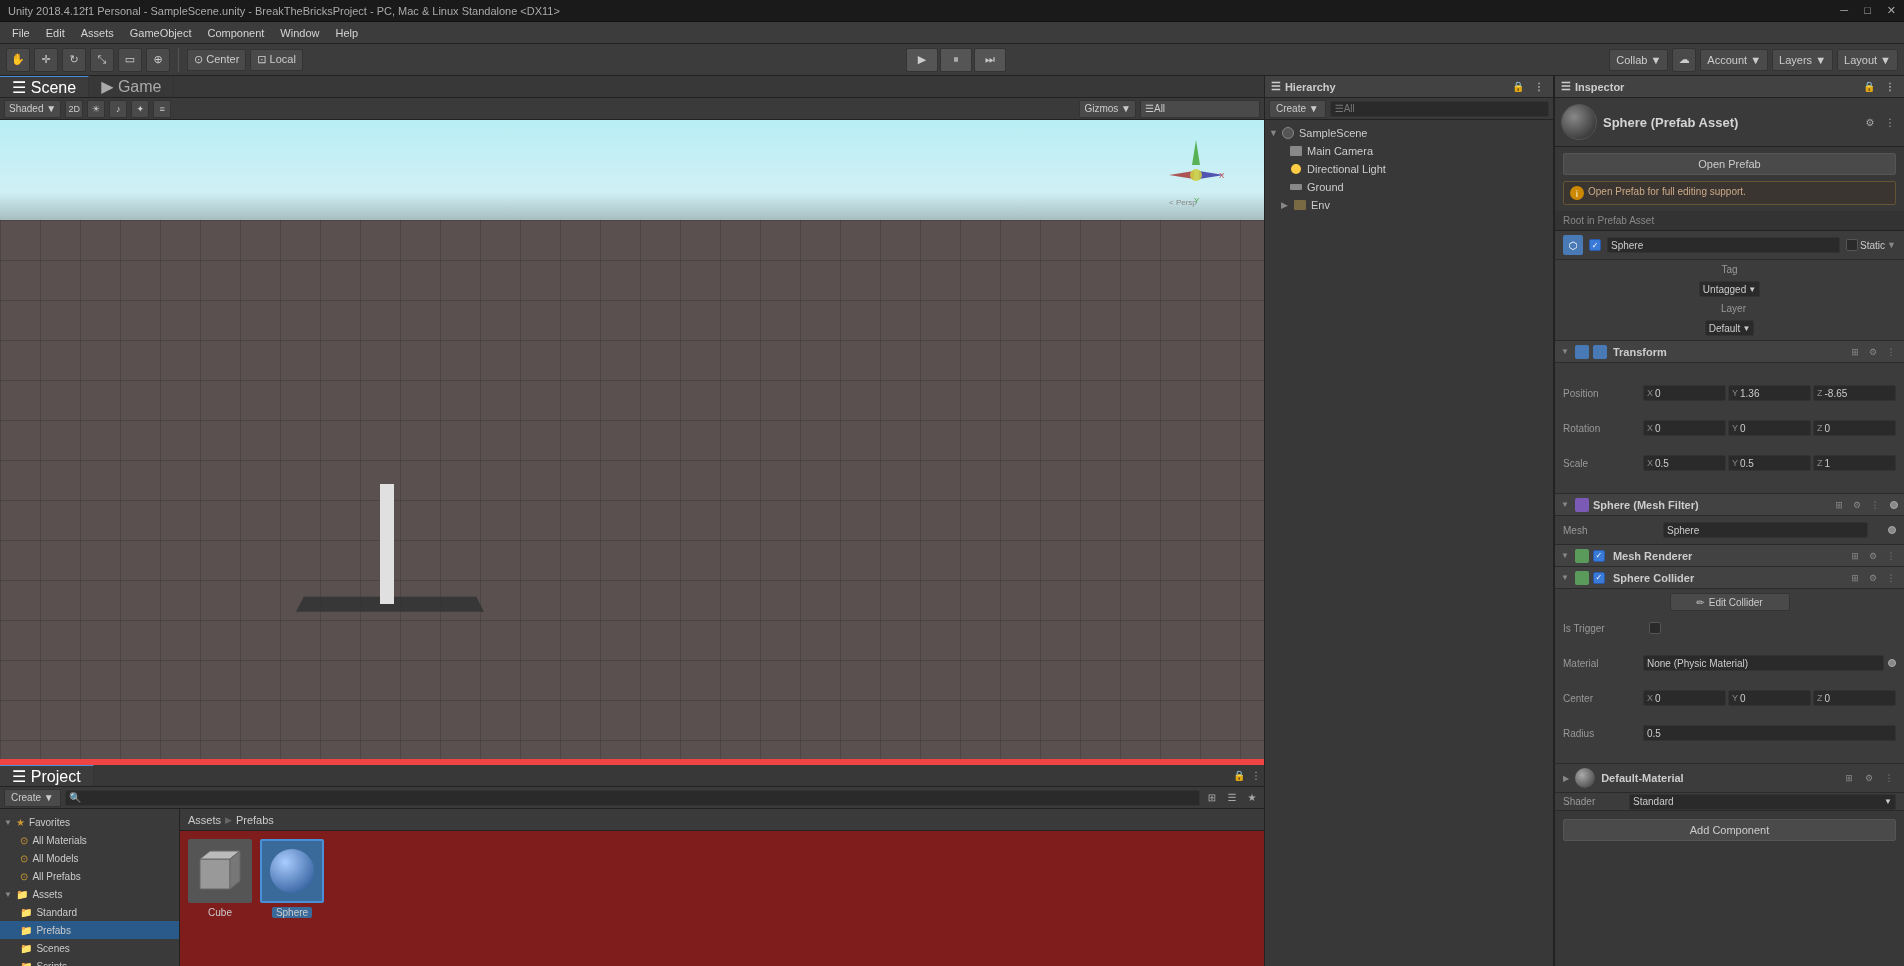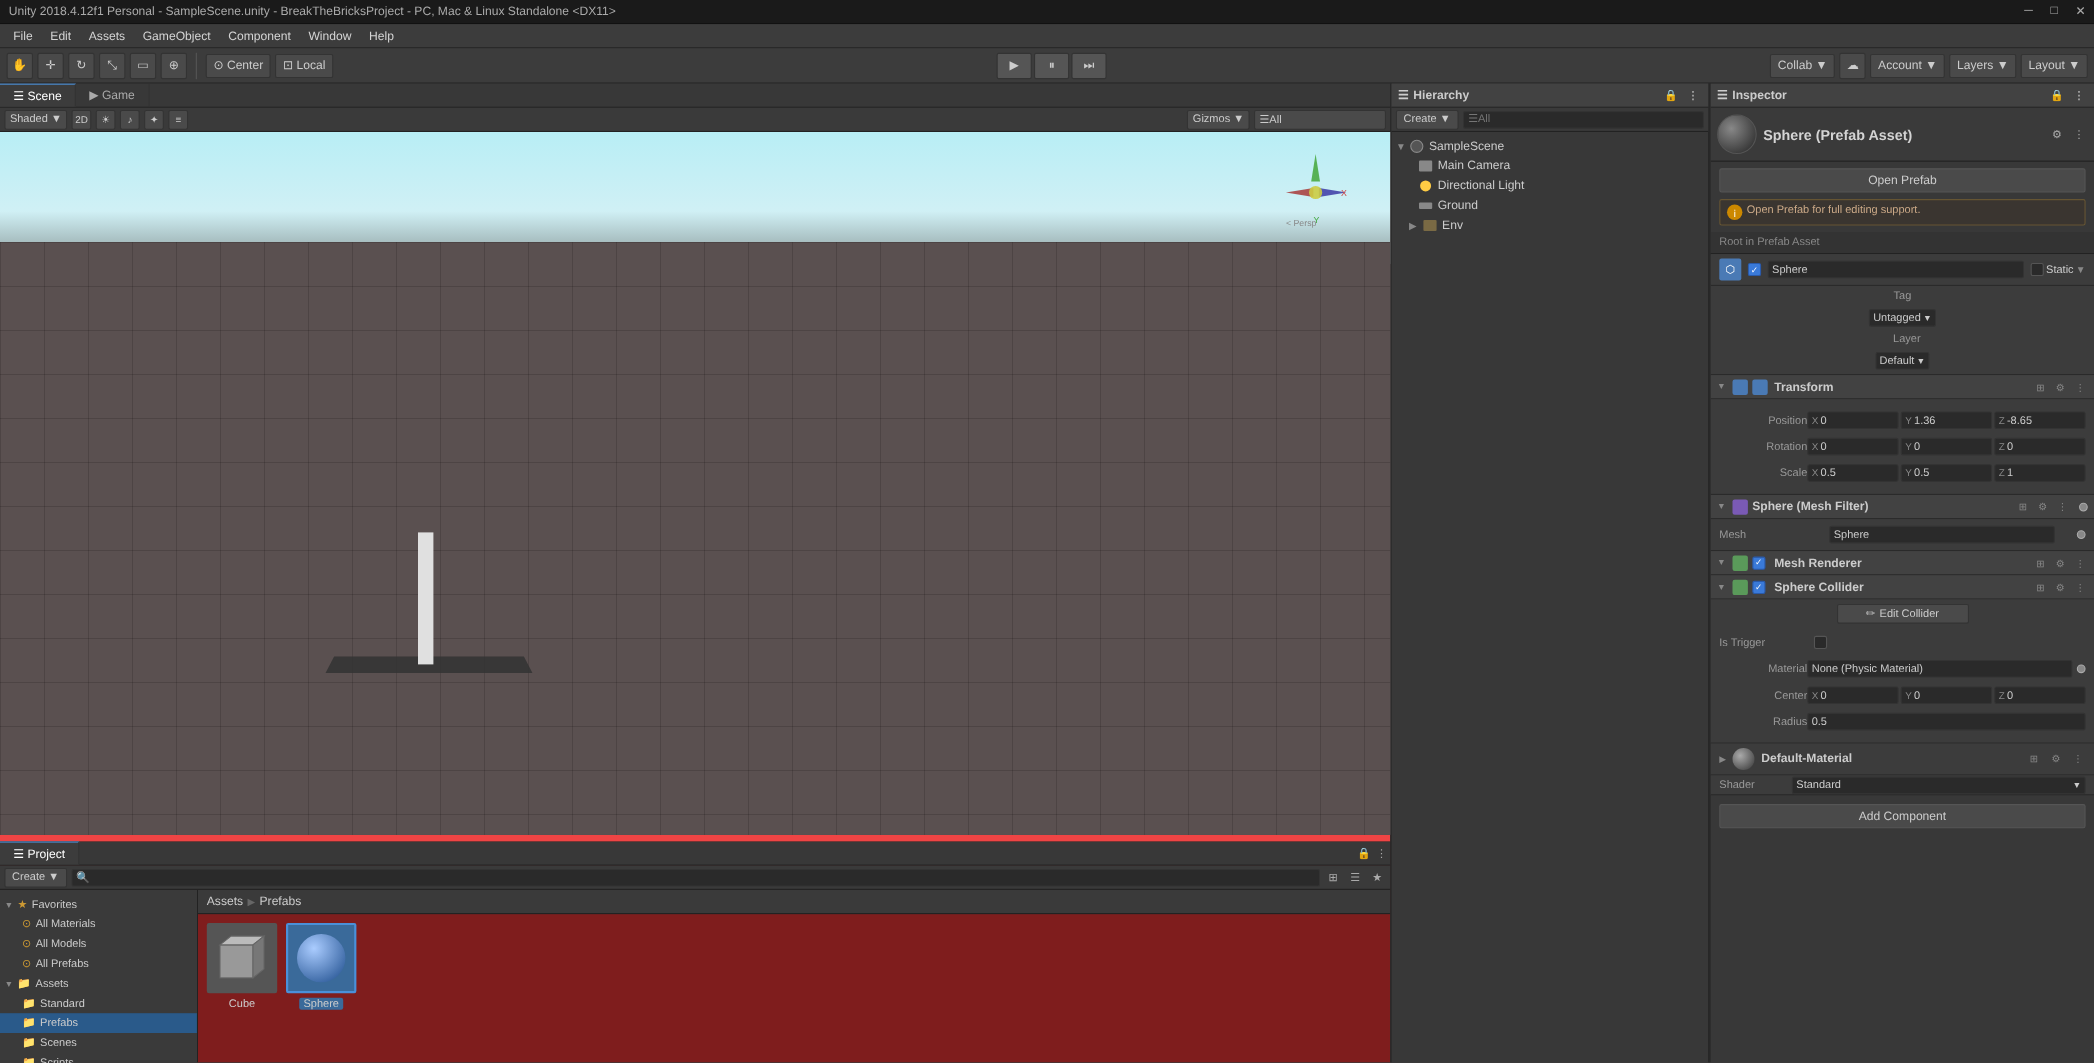--- a/index.html
+++ b/index.html
@@ -114,21 +114,21 @@
       background: #383838;
       display: flex;
       align-items: center;
       border-bottom: 1px solid #222;
     }
     .tab {
       height: 100%;
       padding: 0 12px;
       display: flex;
       align-items: center;
-      font-size: 11px;
+      font-size: 16px;
       cursor: pointer;
       color: #aaa;
       border-right: 1px solid #333;
     }
     .tab.active {
       background: #3c3c3c;
       color: #fff;
       border-top: 1px solid #4a90d9;
     }
 
@@ -472,22 +472,21 @@
     .component-body {
       background: #3c3c3c;
       padding: 4px 8px;
       border-bottom: 1px solid #2a2a2a;
     }
 
     .prop-row {
       height: 18px;
       display: flex;
       align-items: center;
-      margin: 6px 0;
-      text-align: right;
+      margin: 17px 0;
     }
     .prop-label {
       width: 80px;
       font-size: 10px;
       color: #999;
       flex-shrink: 0;
     }
     .prop-value {
       flex: 1;
       display: flex;

